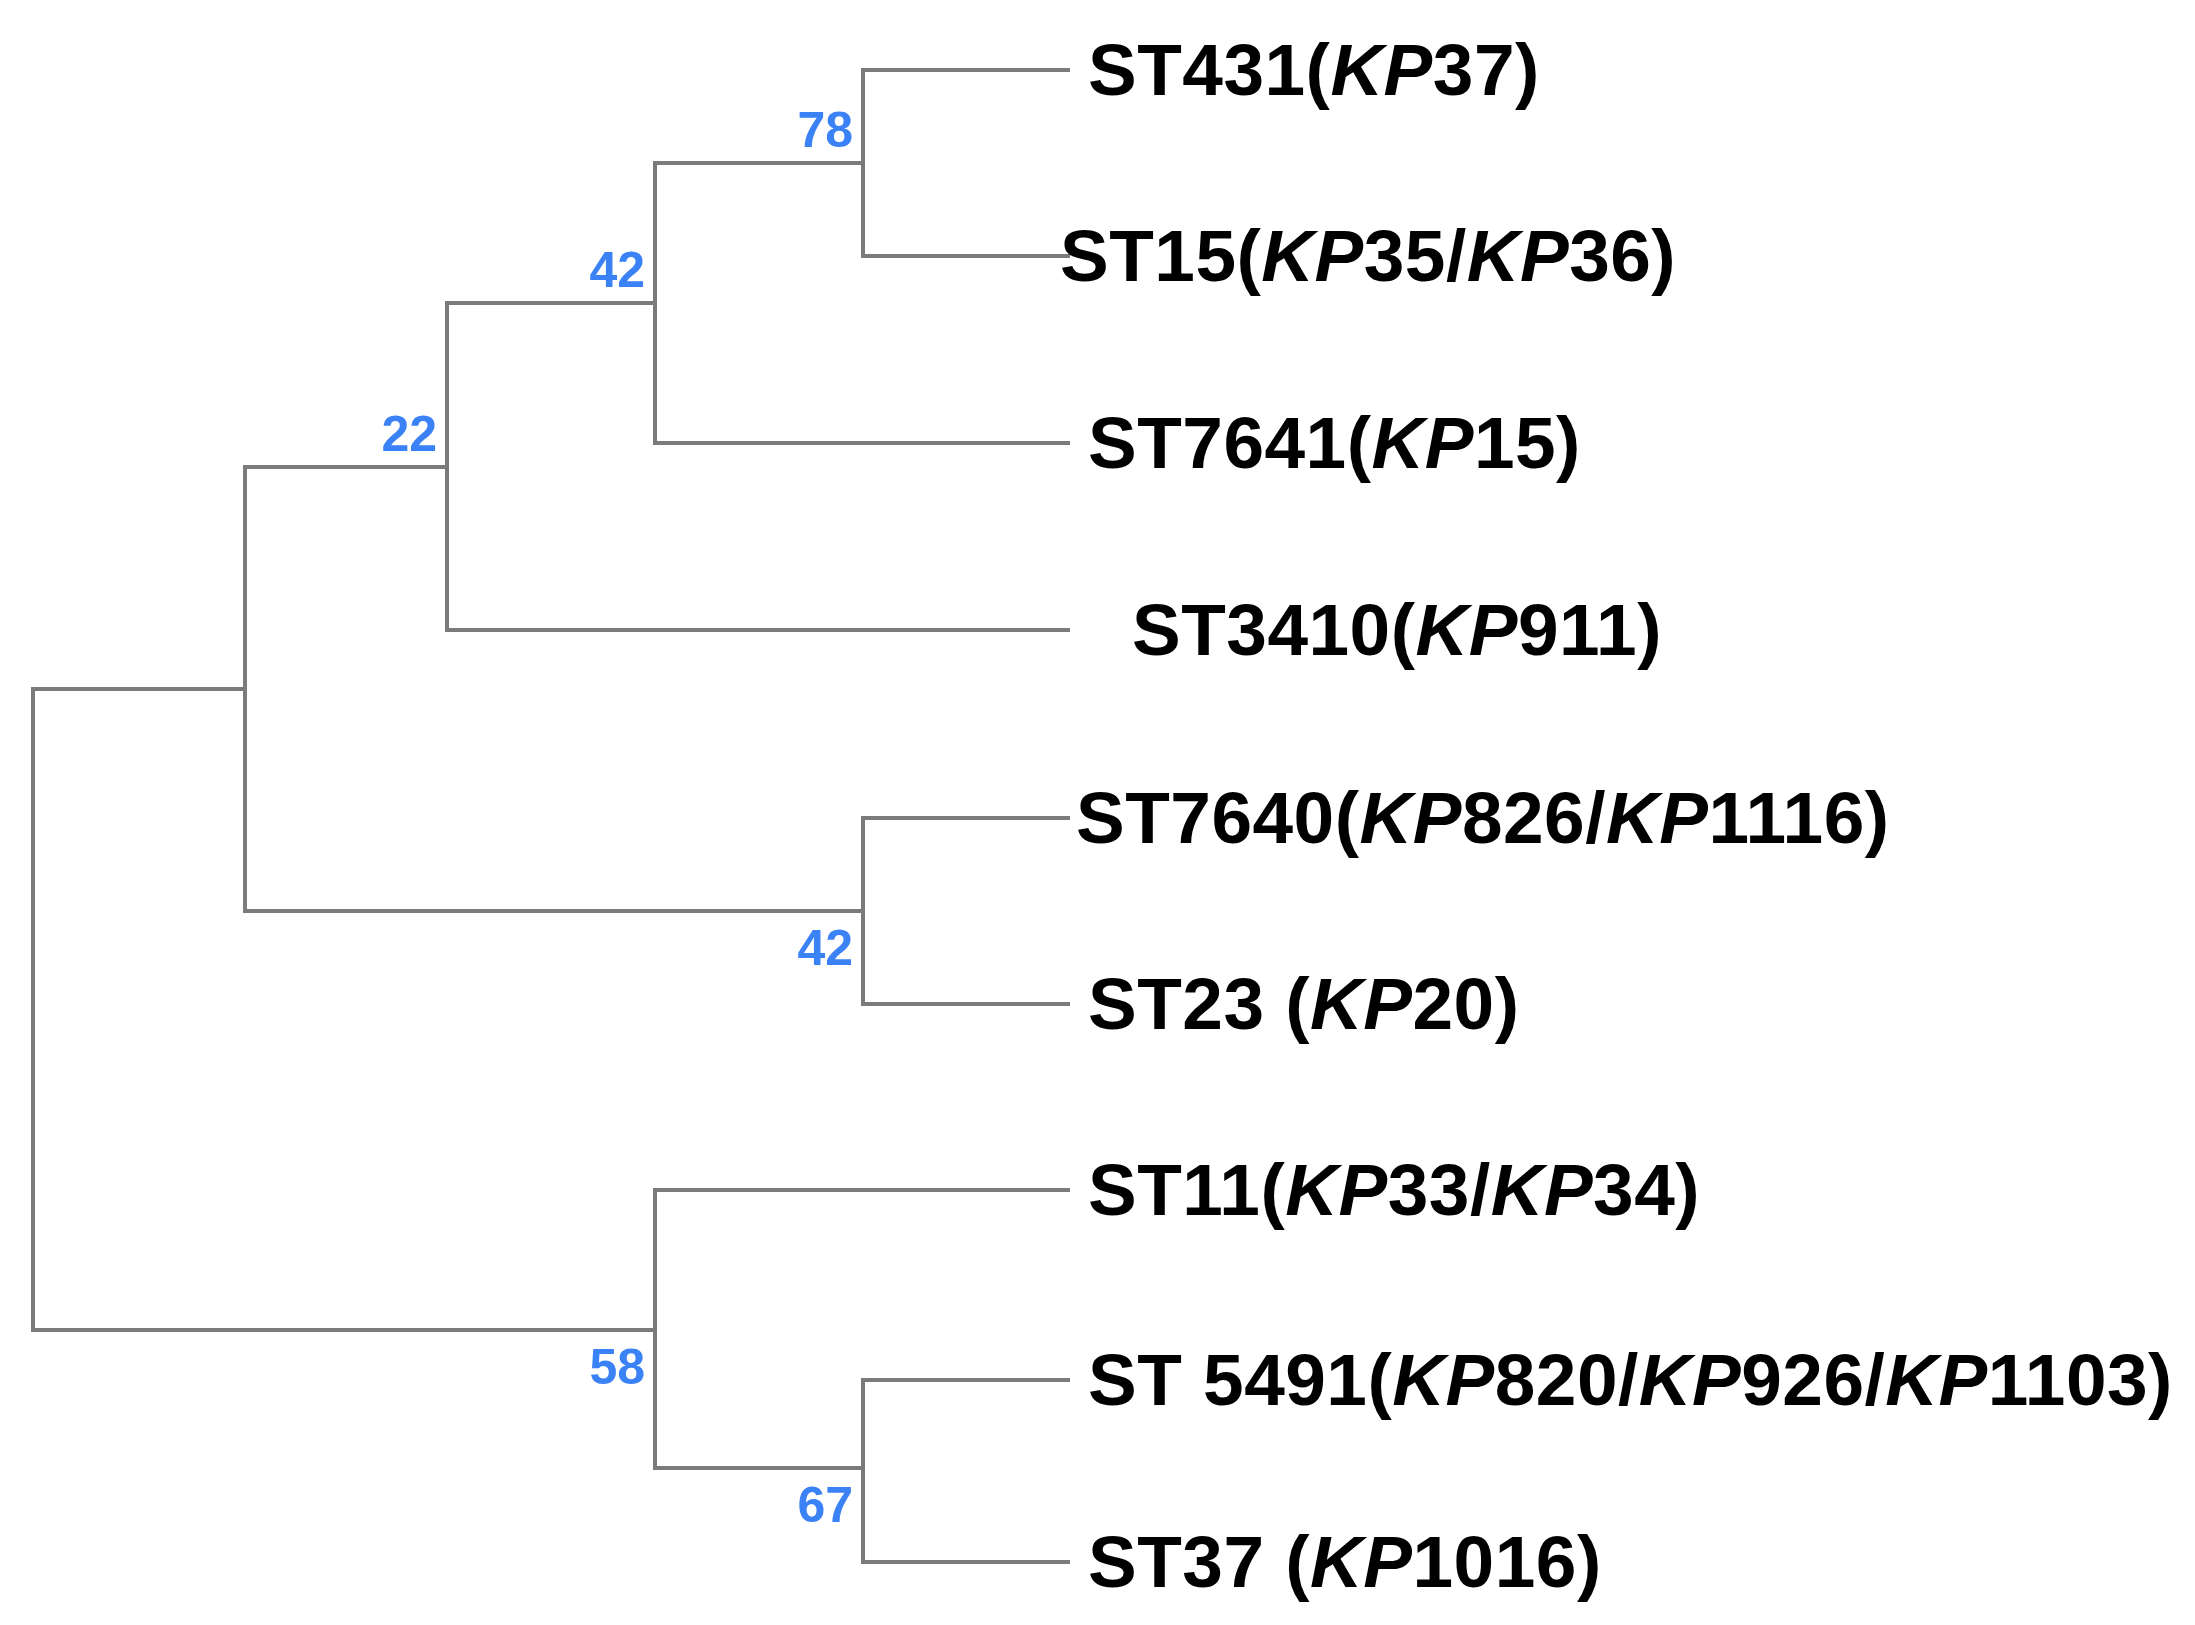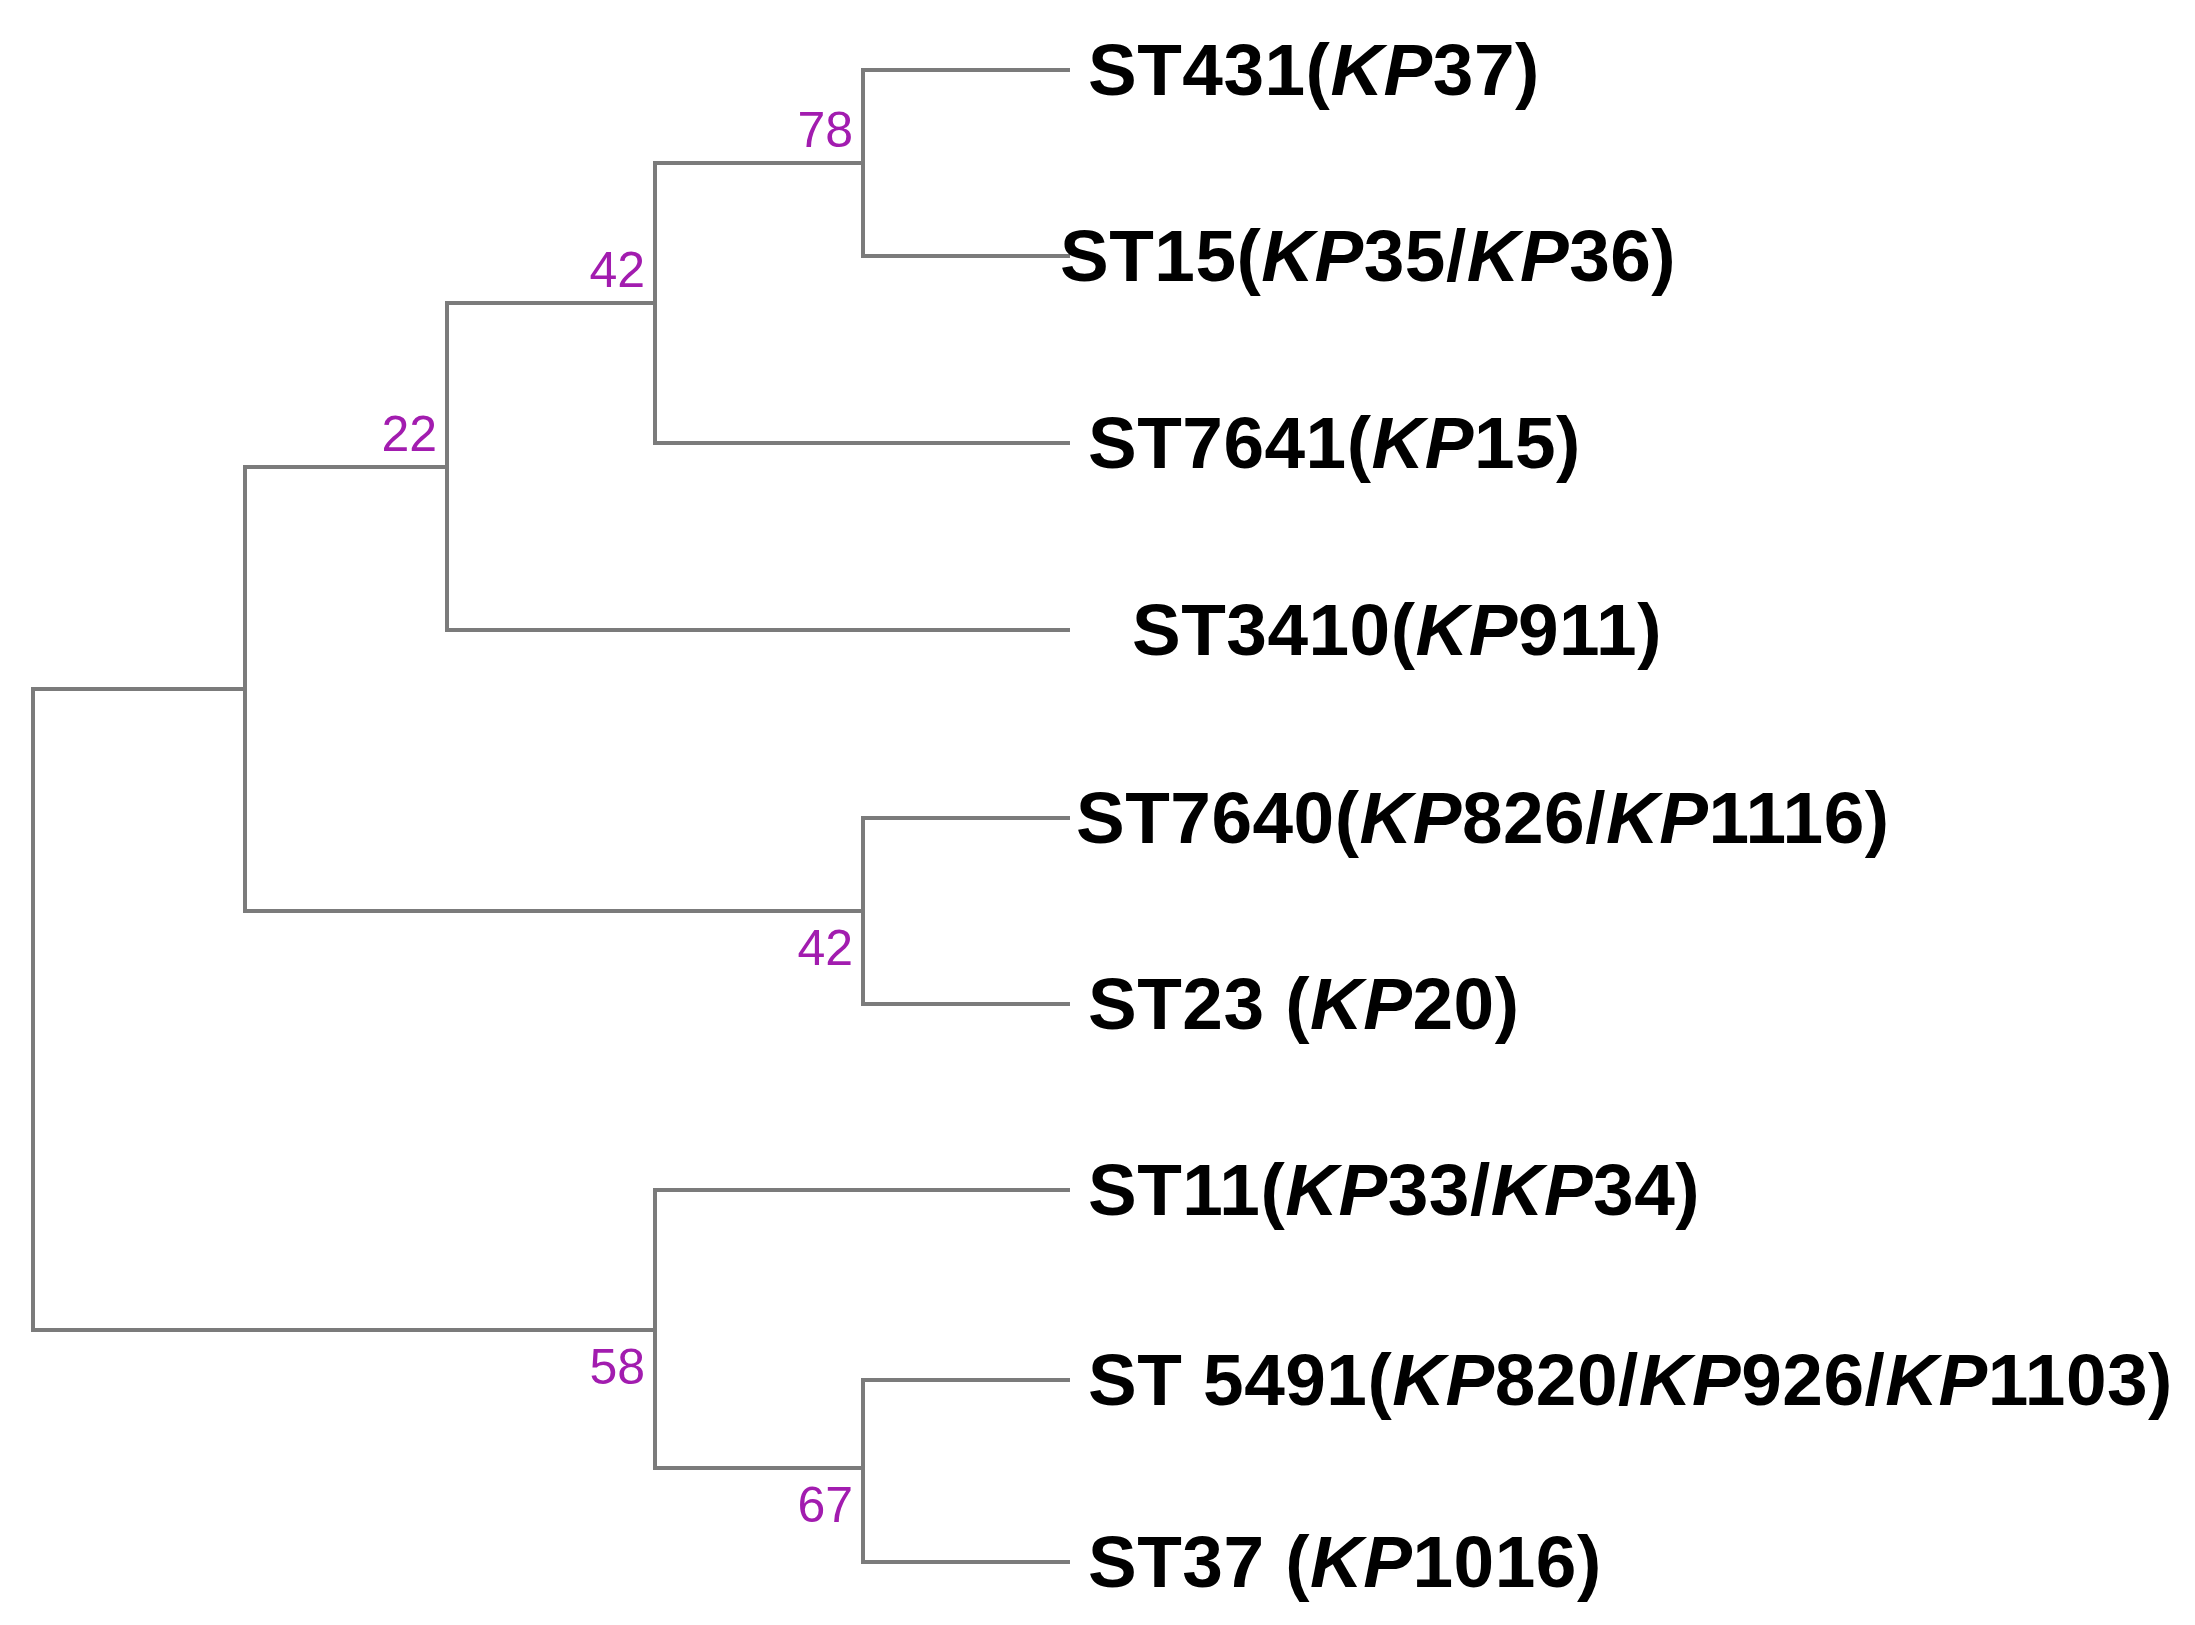--- a/index.html
+++ b/index.html
@@ -38,22 +38,22 @@
   .taxon .kp {
     font-style: italic;
   }
   .boot {
     position: absolute;
     width: 220px;
     text-align: right;
     font-size: 50px;
     line-height: 54px;
     height: 54px;
-    color: #a21caf;
-    font-weight: 400;
+    color: #3b82f6;
+    font-weight: 700;
   }
 </style>
 </head>
 <body>
 
 <div class="figure" style="width: 2195px; height: 1625px; background: rgb(255, 255, 255);">
   <svg id="tree-svg" width="2195" height="1625" viewBox="0 0 2195 1625">
       <line x1="863" y1="68" x2="863" y2="258" stroke="#7b7b7b" stroke-width="4"></line>
       <line x1="653" y1="163" x2="865" y2="163" stroke="#7b7b7b" stroke-width="4"></line>
       <line x1="655" y1="161" x2="655" y2="445" stroke="#7b7b7b" stroke-width="4"></line>

